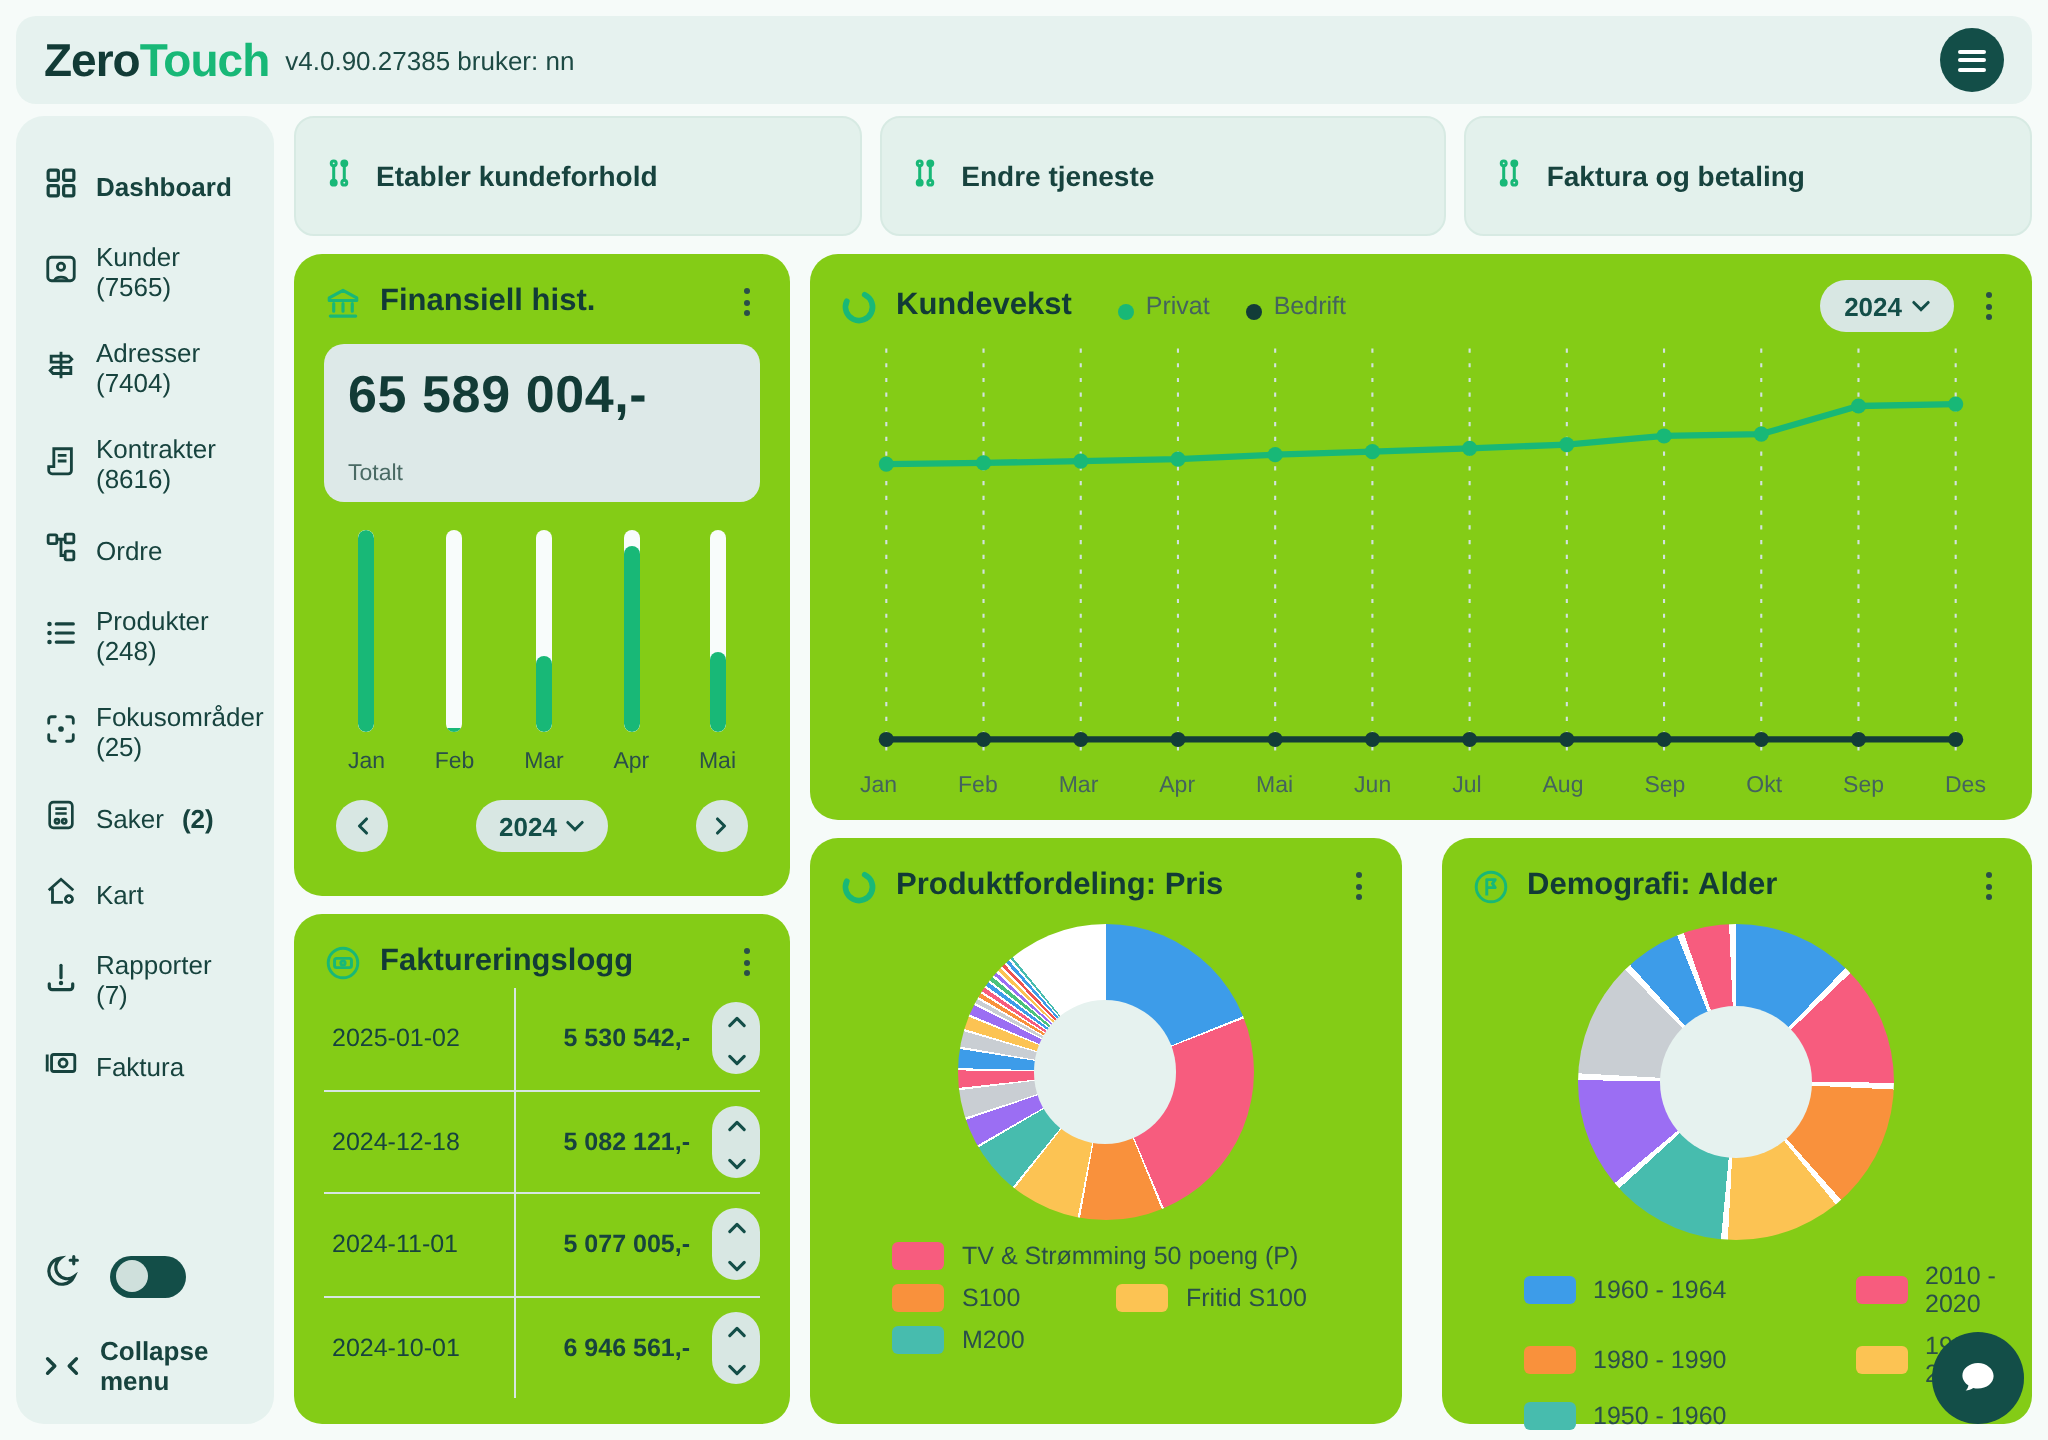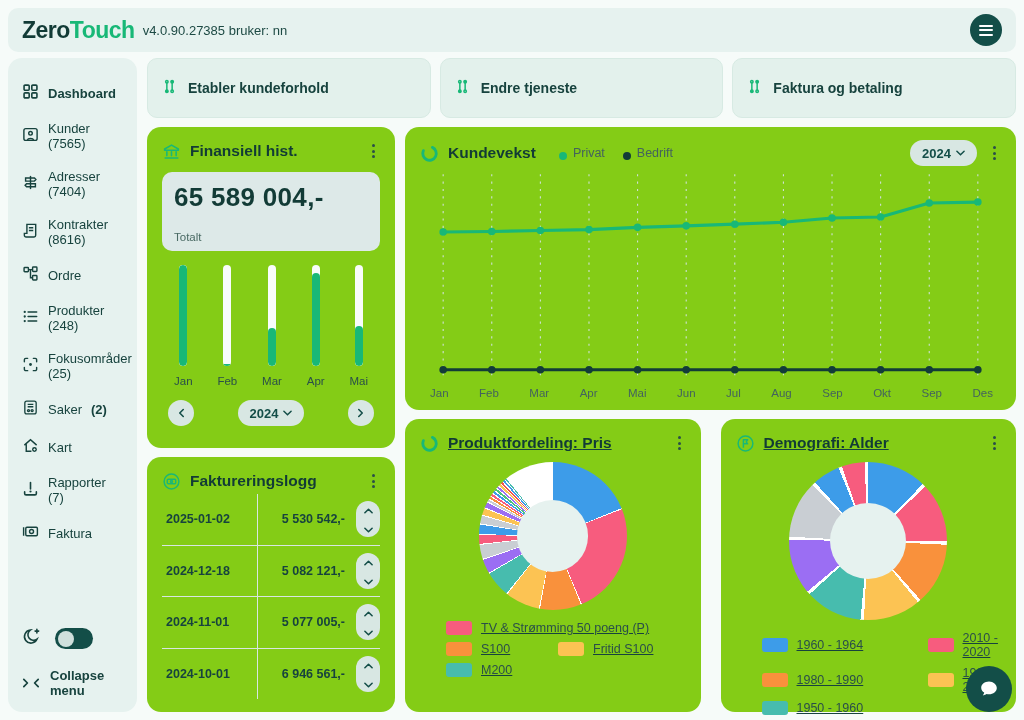--- a/index.html
+++ b/index.html
@@ -76,27 +76,27 @@
   .dot { width:8px; height:8px; border-radius:50%; }
   .growth-plot { flex:1; margin-top:4px; }
   .growth-plot svg { display:block; width:100%; height:100%; }
   .month-row { display:flex; justify-content:space-between; font-size:11.5px; color:#44635d; padding:2px 8px 0 10px; }
   
   .bill-card { flex:1; display:flex; flex-direction:column; }
   .bill-rows { margin-top:2px; flex:1; display:flex; flex-direction:column; }
   .bill-row { flex:1; display:flex; align-items:center; border-bottom:1px solid #d7e6e2; gap:4px; }
   .bill-row:last-child { border-bottom:none; }
   .bill-date { width:96px; align-self:stretch; display:flex; align-items:center; padding-left:4px;
-    border-right:1px solid #d7e6e2; font-size:12.5px; font-weight:700; }
+    border-right:1px solid #d7e6e2; font-size:12.5px; font-weight:400; }
   .bill-amount { flex:1; text-align:right; font-size:12.5px; font-weight:700; }
   .spin-btn { width:24px; height:36px; border-radius:12px; background:#d8e7e3; border:none; margin-left:7px;
     display:flex; flex-direction:column; align-items:center; justify-content:center; gap:4px; color:#134e48; cursor:pointer; flex:none; }
   .spin-btn svg { width:9px; height:6px; }
   
-  .donut-row { flex:1; display:flex; gap:20px; min-height:0;text-decoration:underline; }
+  .donut-row { flex:1; display:flex; gap:20px; min-height:0; }
   .donut-card { flex:1; display:flex; flex-direction:column; }
   .donut-wrap { display:flex; justify-content:center; margin-top:8px; }
   .donut { border-radius:50%; position:relative; }
   .donut::after { content:""; position:absolute; inset:26%; background:#e6f2ef; border-radius:50%; }
   .legend-rows { margin-top:11px; padding-left:26px; display:flex; flex-direction:column; gap:7px; }
   .legend-row { display:flex; gap:16px; }
   .legend-chip { width:26px; height:14px; border-radius:3px; flex:none; }
   .lg-item { display:flex; align-items:center; gap:9px; font-size:12.5px; color:#2a4f49; }
   .product-card .legend-row .lg-item:first-child { min-width:96px; }
   .demography-card .legend-row .lg-item:first-child { min-width:150px; }

